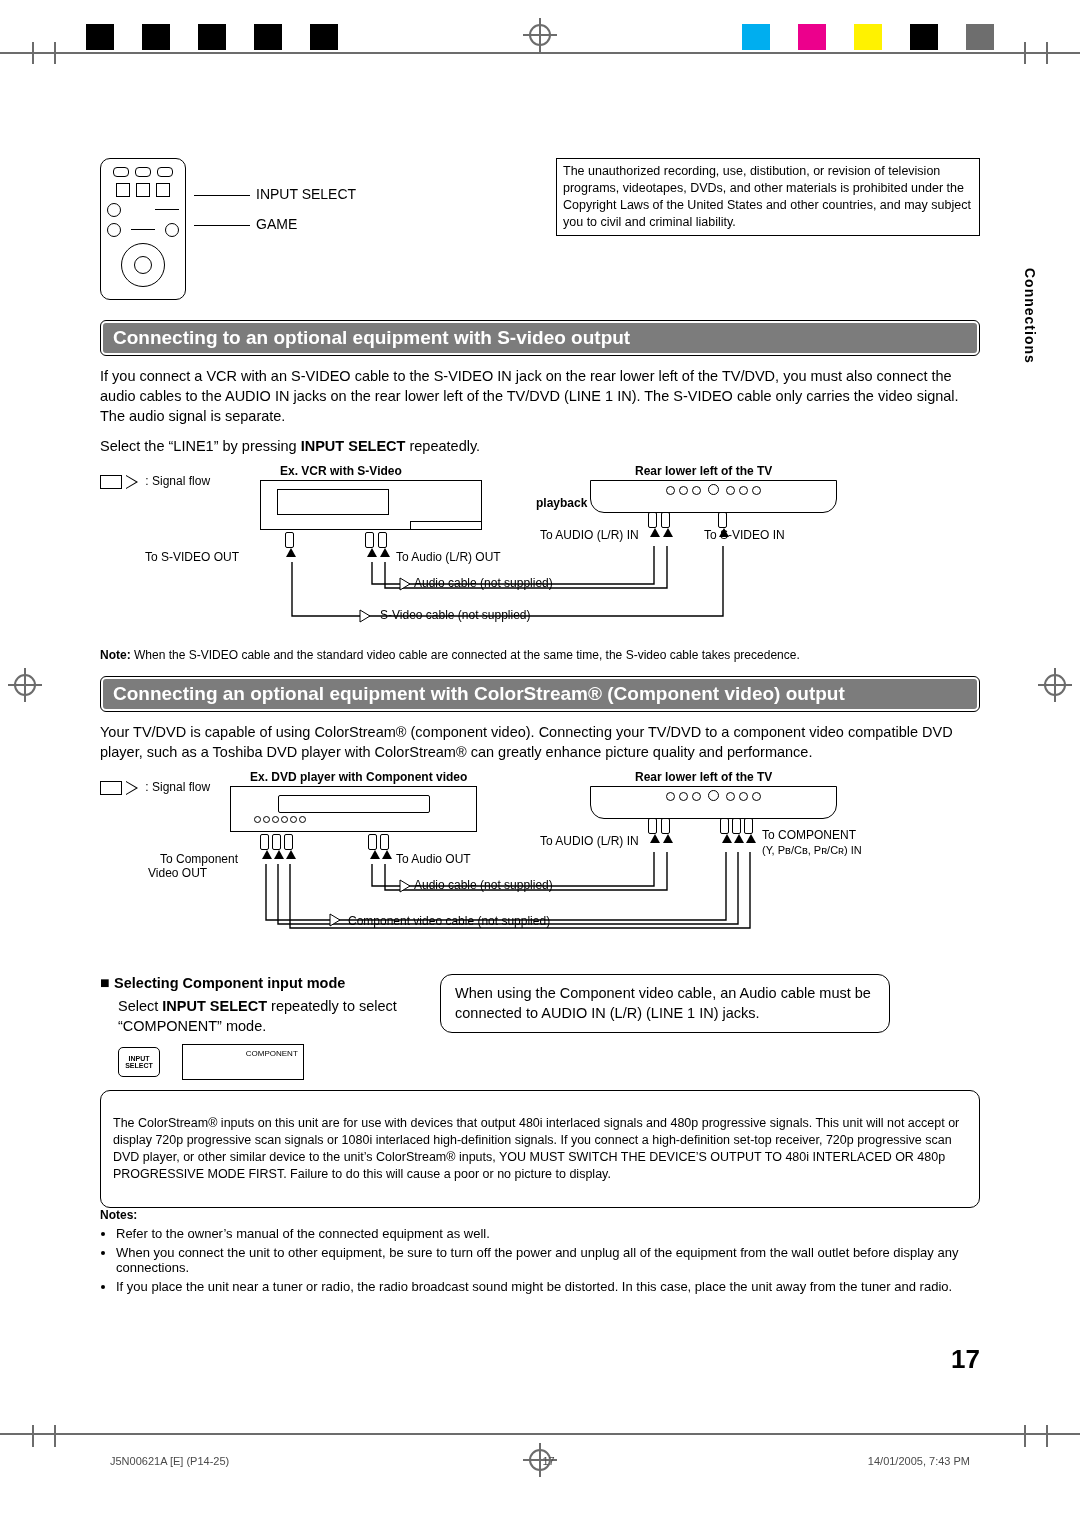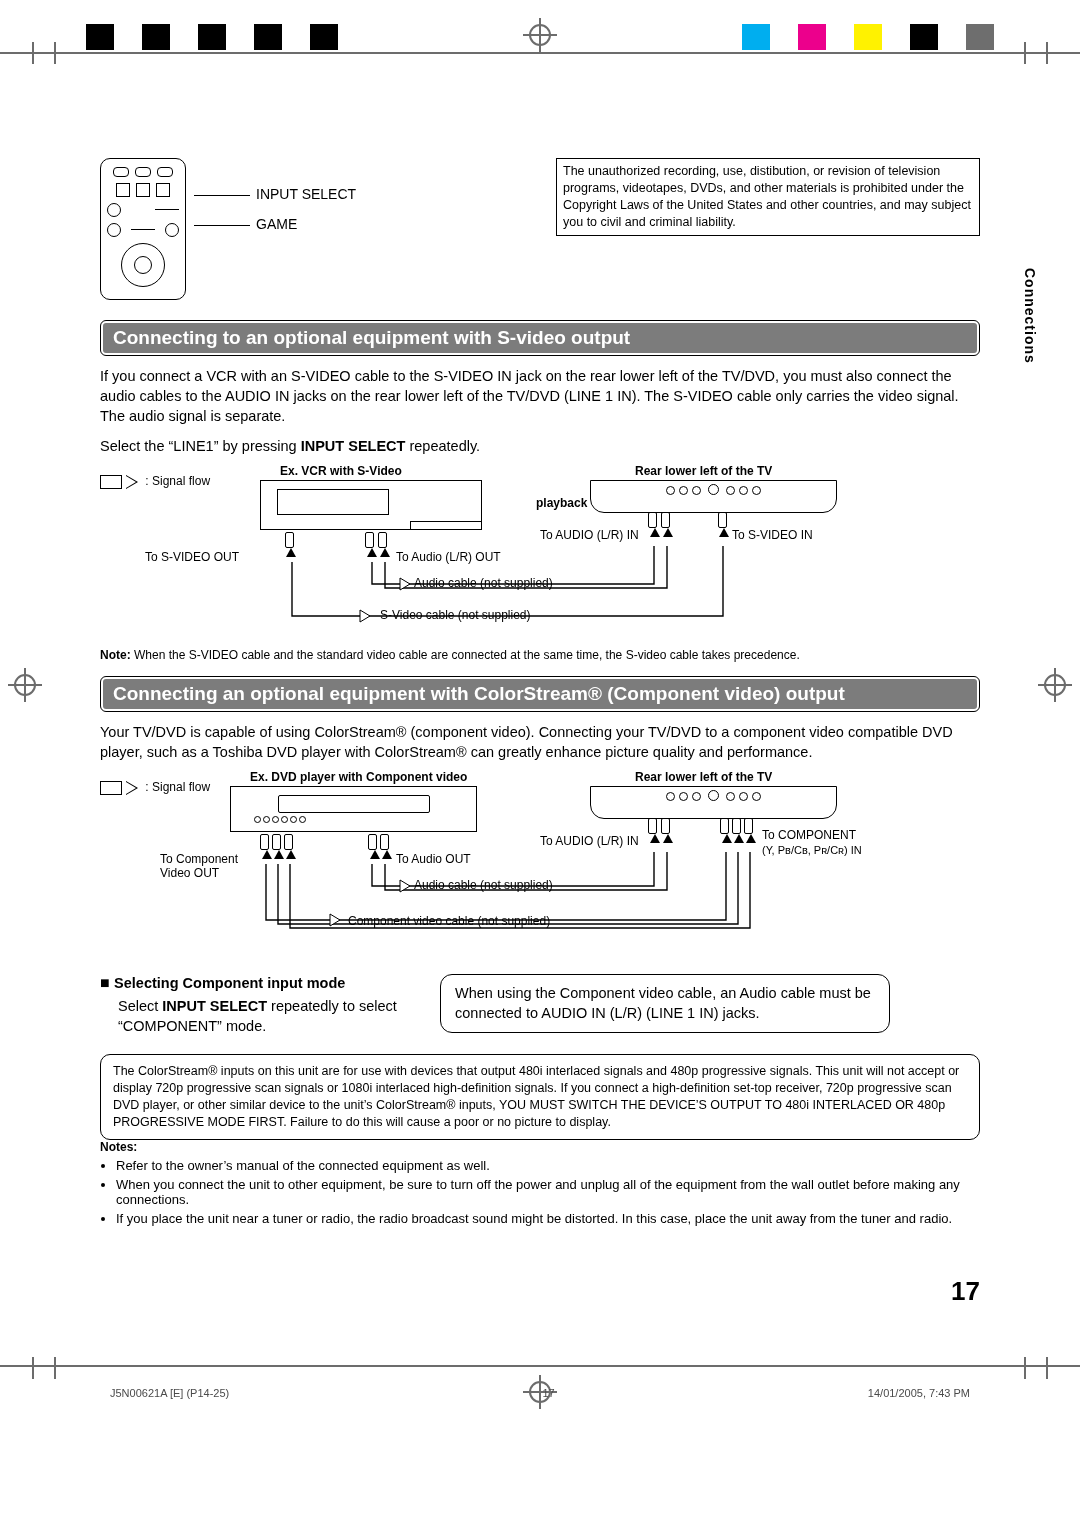--- a/index.html
+++ b/index.html
@@ -161,21 +161,21 @@
   .cable-text { position:absolute; font-size:12px; }
   .tiny-arrow {
     position:absolute; width:0; height:0;
     border-left:5px solid transparent; border-right:5px solid transparent;
     border-bottom:9px solid #000;
   }
   
   .notes-box {
     border: 1.2px solid #000;
     border-radius: 10px;
-    padding: 8px 12px;
+    padding: 24px 12px;
     font-size: 12.5px;
     line-height: 1.35;
     margin-top: 10px;
   }
   .notes-list ul { margin: 4px 0 0 16px; padding:0; font-size:13px; }
   .notes-list li { margin-bottom: 4px; }
   
   .sel-row { display:flex; gap: 40px; align-items:flex-start; margin-top:14px; }
   .sel-left { width: 300px; }
   .sel-btn {
@@ -342,21 +342,21 @@
       <div style="position:absolute; left:548px; top:46px;" class="plug"></div>
       <div style="position:absolute; left:561px; top:46px;" class="plug"></div>
       <div class="tiny-arrow" style="left:550px; top:62px;"></div>
       <div class="tiny-arrow" style="left:563px; top:62px;"></div>
       <div style="position:absolute; left:618px; top:46px;" class="plug"></div>
       <div class="tiny-arrow" style="left:619px; top:62px;"></div>
 
       <div class="label" style="left:45px; top:84px;">To S-VIDEO OUT</div>
       <div class="label" style="left:296px; top:84px;">To Audio (L/R) OUT</div>
       <div class="label" style="left:440px; top:62px;">To AUDIO (L/R) IN</div>
-      <div class="label" style="left:632px; top:62px;">To S-VIDEO IN</div>
+      <div class="label" style="left:604px; top:62px;">To S-VIDEO IN</div>
 
       <svg style="position:absolute; left:0; top:0;" width="770" height="178">
         <path d="M272 96 L272 118 L554 118 L554 80" stroke="#000" fill="none" stroke-width="1.4"></path>
         <path d="M285 96 L285 122 L567 122 L567 80" stroke="#000" fill="none" stroke-width="1.4"></path>
         <path d="M192 96 L192 150 L623 150 L623 80" stroke="#000" fill="none" stroke-width="1.4"></path>
         <polygon points="300,112 310,118 300,124" fill="#fff" stroke="#000"></polygon>
         <polygon points="260,144 270,150 260,156" fill="#fff" stroke="#000"></polygon>
       </svg>
       <div class="cable-text" style="left:314px; top:110px;">Audio cable (not supplied)</div>
       <div class="cable-text" style="left:280px; top:142px;">S-Video cable (not supplied)</div>
@@ -405,21 +405,21 @@
       <div class="tiny-arrow" style="left:550px; top:62px;"></div>
       <div class="tiny-arrow" style="left:563px; top:62px;"></div>
       <div style="position:absolute; left:620px; top:46px;" class="plug"></div>
       <div style="position:absolute; left:632px; top:46px;" class="plug"></div>
       <div style="position:absolute; left:644px; top:46px;" class="plug"></div>
       <div class="tiny-arrow" style="left:622px; top:62px;"></div>
       <div class="tiny-arrow" style="left:634px; top:62px;"></div>
       <div class="tiny-arrow" style="left:646px; top:62px;"></div>
 
       <div class="label" style="left:60px; top:80px;">To Component</div>
-      <div class="label" style="left:60px; top:94px;">Video OUT</div>
+      <div class="label" style="left:48px; top:94px;">Video OUT</div>
       <div class="label" style="left:296px; top:80px;">To Audio OUT</div>
       <div class="label" style="left:440px; top:62px;">To AUDIO (L/R) IN</div>
       <div class="label" style="left:662px; top:56px;">To COMPONENT</div>
       <div class="label" style="left:662px; top:72px; font-size:11px;">(Y, Pʙ/Cʙ, Pʀ/Cʀ) IN</div>
 
       <svg style="position:absolute; left:0; top:0;" width="800" height="188">
         <path d="M272 92 L272 114 L554 114 L554 80" stroke="#000" fill="none" stroke-width="1.4"></path>
         <path d="M285 92 L285 118 L567 118 L567 80" stroke="#000" fill="none" stroke-width="1.4"></path>
         <path d="M166 92 L166 148 L626 148 L626 80" stroke="#000" fill="none" stroke-width="1.4"></path>
         <path d="M178 92 L178 152 L638 152 L638 80" stroke="#000" fill="none" stroke-width="1.4"></path>
@@ -432,31 +432,40 @@
     </div>
 
     <div class="sel-row">
       <div class="sel-left">
         <div style="font-size:14.5px;">
           <span style="font-size:16px;">■ </span><span class="bold">Selecting Component input mode</span>
         </div>
         <div class="para" style="margin:4px 0 8px; padding-left:18px;">
           <span>Select </span><span class="bold">INPUT SELECT</span><span> repeatedly to select “COMPONENT” mode.</span>
         </div>
+        <div style="padding-left:18px;">
+          <span class="sel-btn">
+            <span>INPUT</span>
+            <span>SELECT</span>
+          </span>
+          <span class="osd">
+            <span>COMPONENT</span>
+          </span>
+        </div>
       </div>
       <div class="tip-box">When using the Component video cable, an Audio cable must be connected to AUDIO IN (L/R) (LINE 1 IN) jacks.</div>
     </div>
 
     <div class="notes-box">The ColorStream® inputs on this unit are for use with devices that output 480i interlaced signals and 480p progressive signals. This unit will not accept or display 720p progressive scan signals or 1080i interlaced high-definition signals. If you connect a high-definition set-top receiver, 720p progressive scan DVD player, or other similar device to the unit’s ColorStream® inputs, YOU MUST SWITCH THE DEVICE’S OUTPUT TO 480i INTERLACED OR 480p PROGRESSIVE MODE FIRST. Failure to do this will cause a poor or no picture to display.</div>
 
     <div class="notes-list" style="margin-top:0;">
       <div class="bold small">Notes:</div>
       <ul>
         <li>Refer to the owner’s manual of the connected equipment as well.</li>
-        <li>When you connect the unit to other equipment, be sure to turn off the power and unplug all of the equipment from the wall outlet before making any connections.</li>
+        <li>When you connect the unit to other equipment, be sure to turn off the power and unplug all of the equipment from the wall outlet before display any connections.</li>
         <li>If you place the unit near a tuner or radio, the radio broadcast sound might be distorted. In this case, place the unit away from the tuner and radio.</li>
       </ul>
     </div>
 
     <div class="page-num">17</div>
   </div>
 
   <div class="bottom-marks">
     <div class="bot-notch-left"></div>
     <div class="bot-notch-right"></div>

